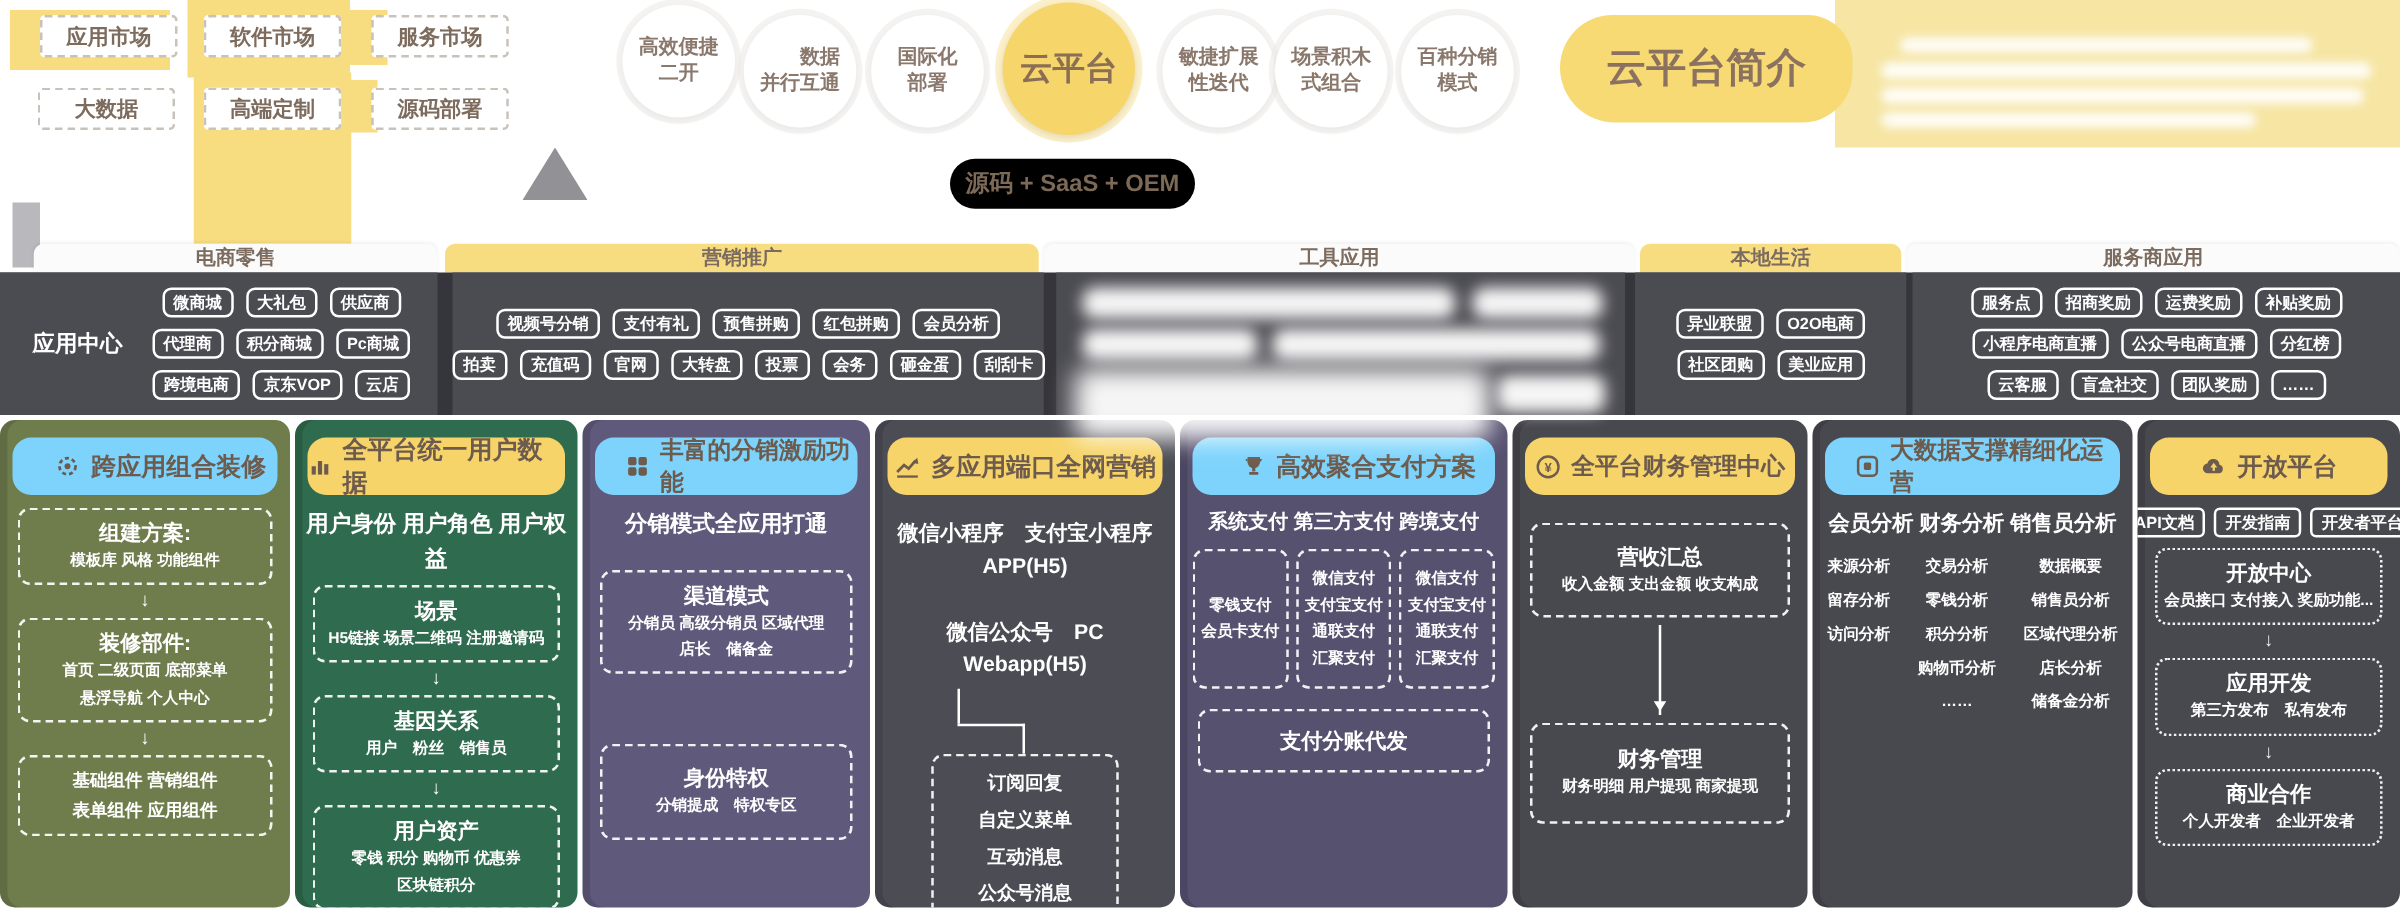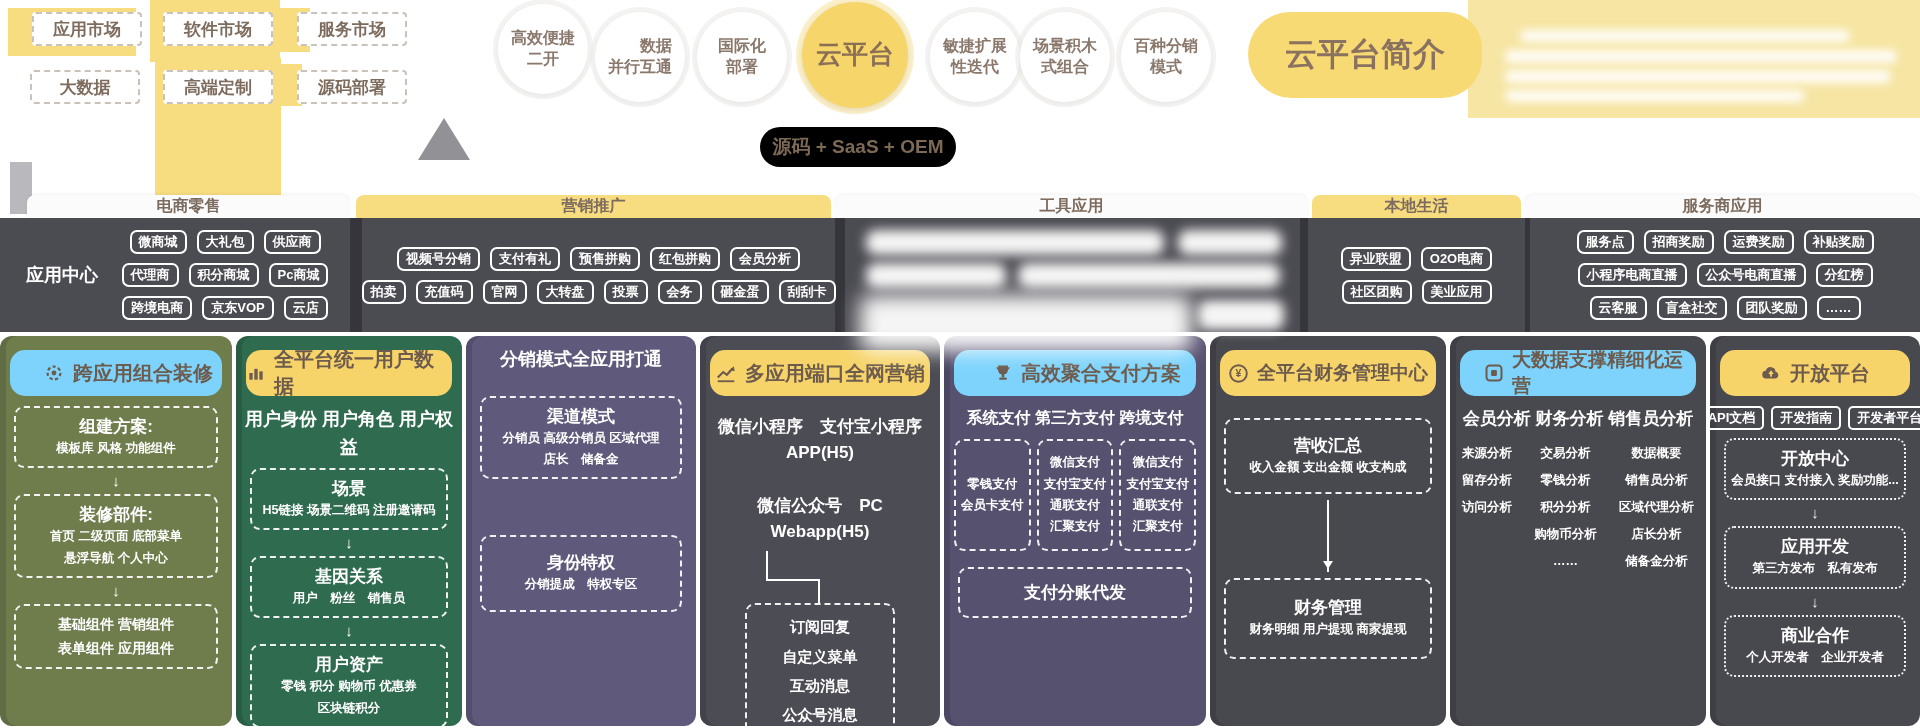--- a/index.html
+++ b/index.html
@@ -274,20 +274,29 @@
       </div>
       <div class="darr" style="white-space: pre-line;">↓</div>
       <div class="dbox">
         <div class="dtitle" style="white-space: pre-line;">用户资产</div>
         <div class="dbody" style="white-space: pre-line;">零钱 积分 购物币 优惠券
 区块链积分</div>
       </div>
     </div>
 
     <div class="col c3">
+      <div class="pill white" style="font-size:19px;">
+        <svg width="20" height="20" viewBox="0 0 24 24">
+            <rect x="3" y="3" width="8" height="8" rx="2" fill="#6d5b4e"></rect>
+            <rect x="13" y="3" width="8" height="8" rx="2" fill="#6d5b4e"></rect>
+            <rect x="3" y="13" width="8" height="8" rx="2" fill="#6d5b4e"></rect>
+            <rect x="13" y="13" width="8" height="8" rx="2" fill="#6d5b4e"></rect>
+          </svg>
+        <span style="white-space: pre-line;">丰富的分销激励功能</span>
+      </div>
       <div class="colintro" style="font-size: 18px; white-space: pre-line;">分销模式全应用打通</div>
       <div class="dbox" style="margin-top:22px;">
         <div class="dtitle" style="white-space: pre-line;">渠道模式</div>
         <div class="dbody" style="white-space: pre-line;">分销员 高级分销员 区域代理
 店长　储备金</div>
       </div>
       <div class="dbox" style="margin-top:56px;padding:14px 4px;">
         <div class="dtitle" style="white-space: pre-line;">身份特权</div>
         <div class="dbody" style="white-space: pre-line;">分销提成　特权专区</div>
       </div>

